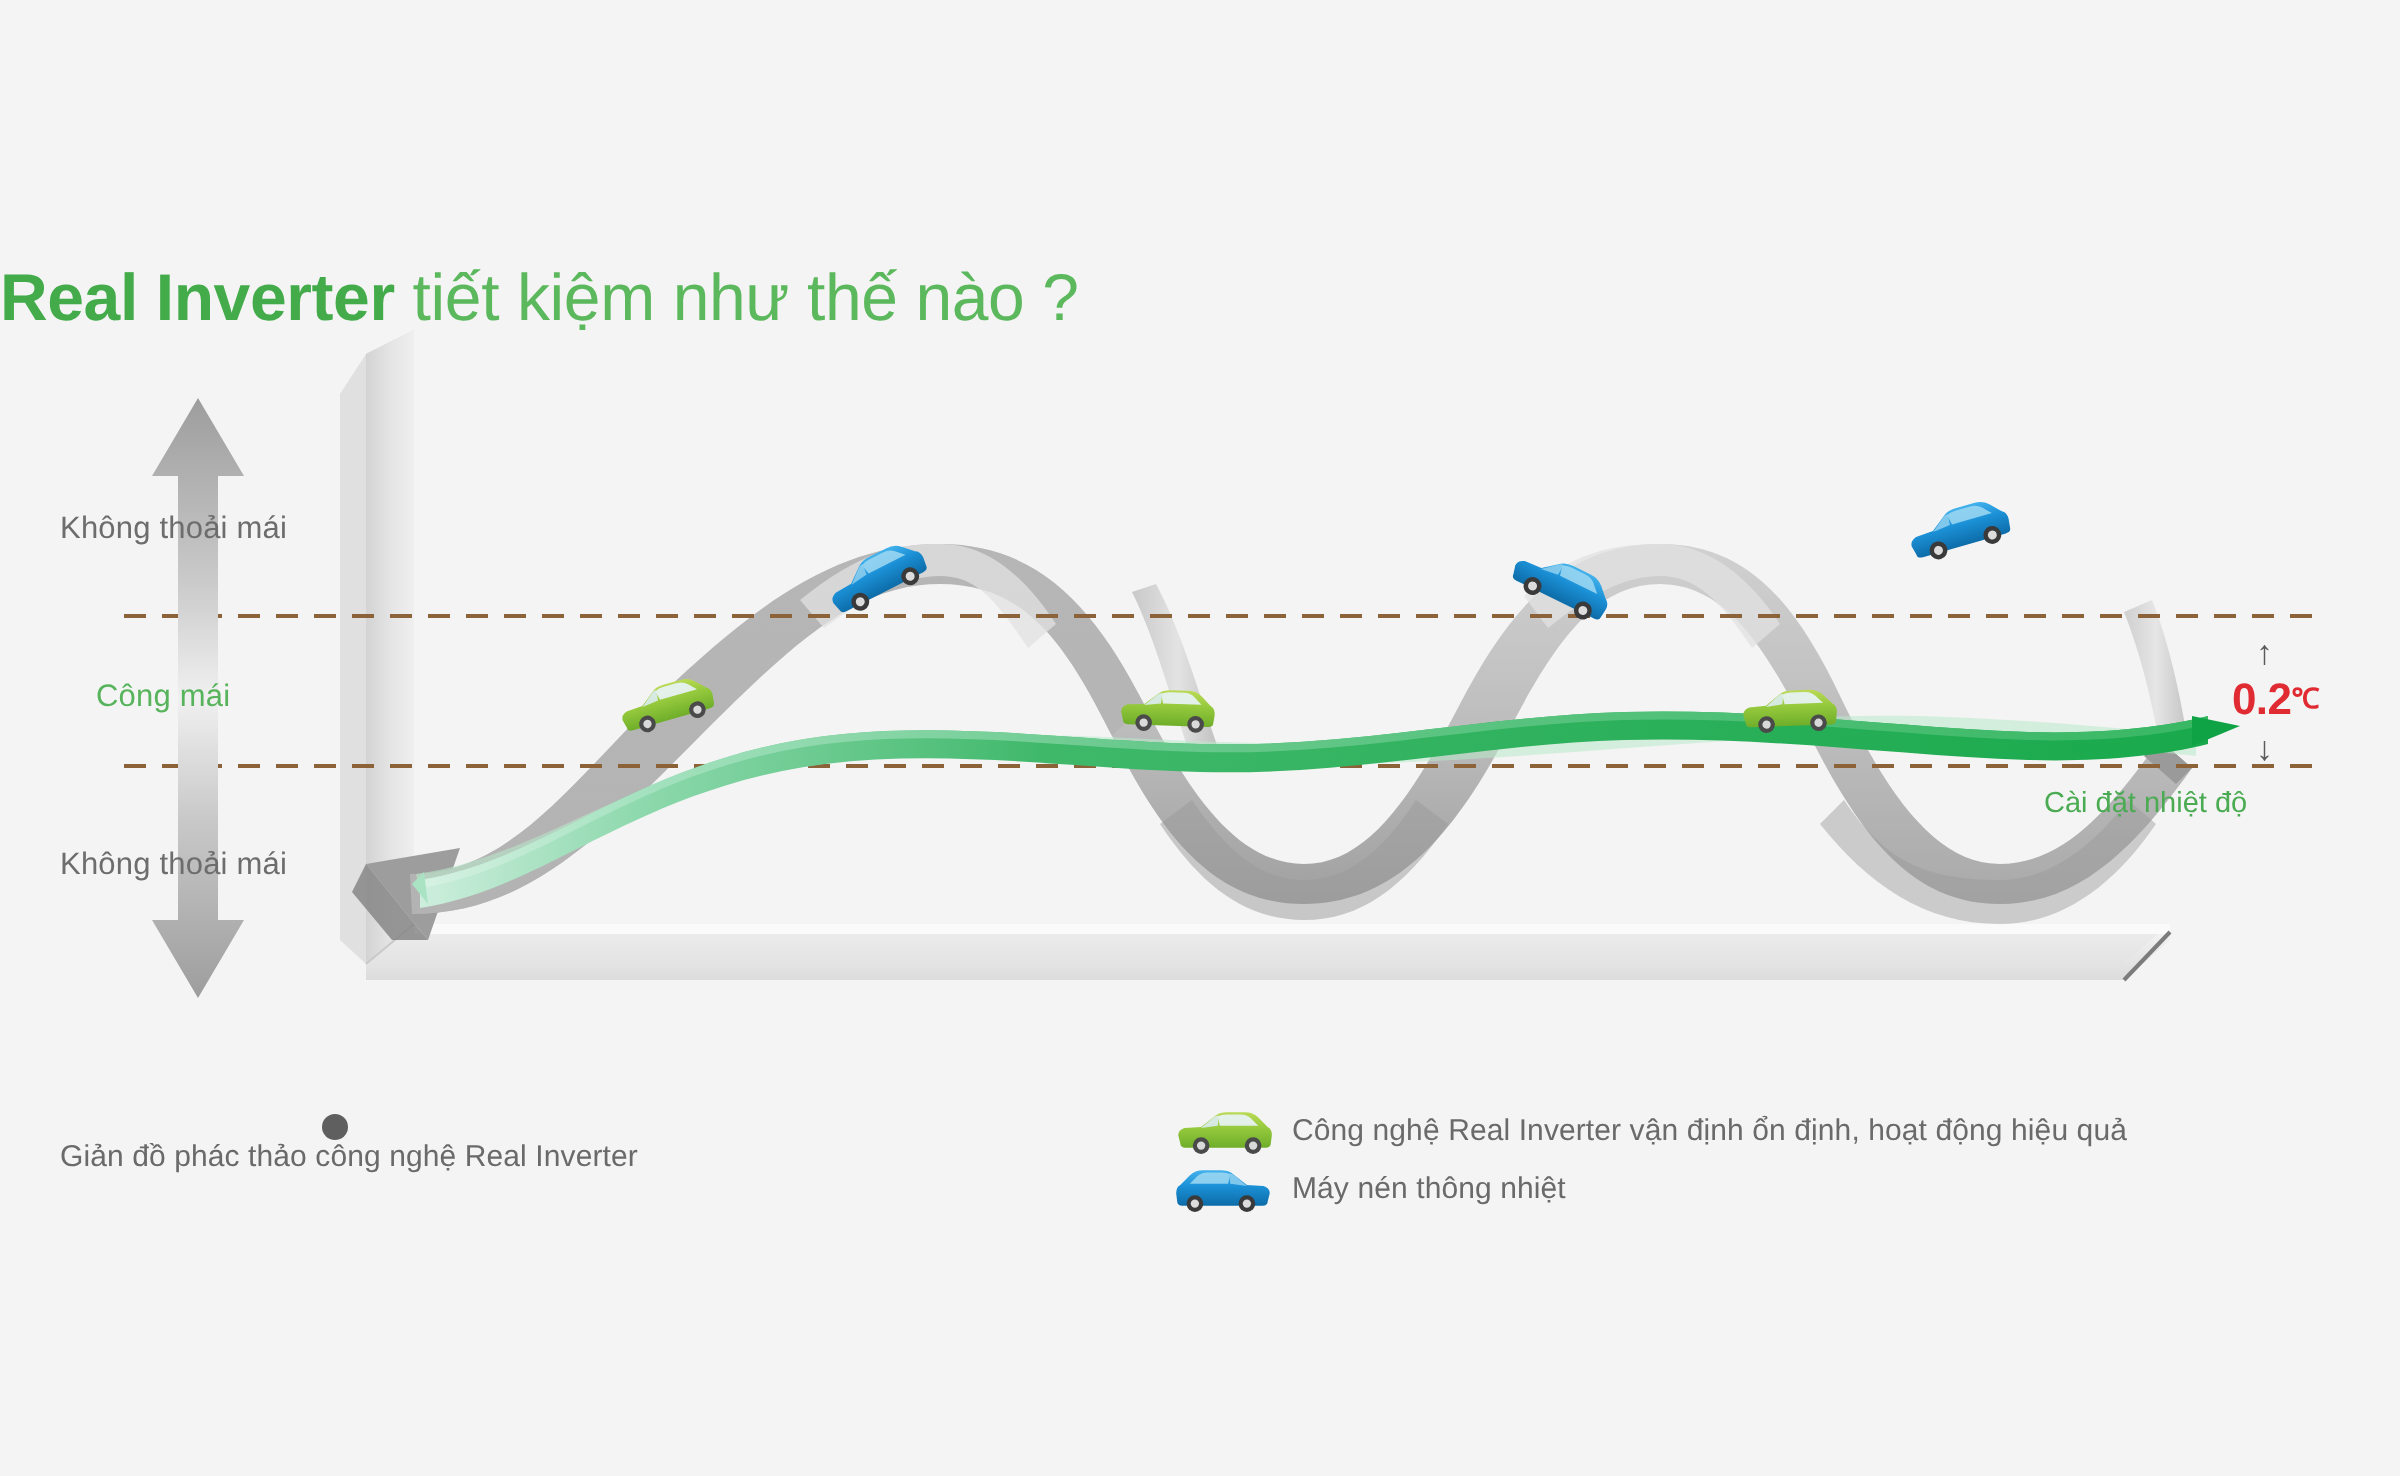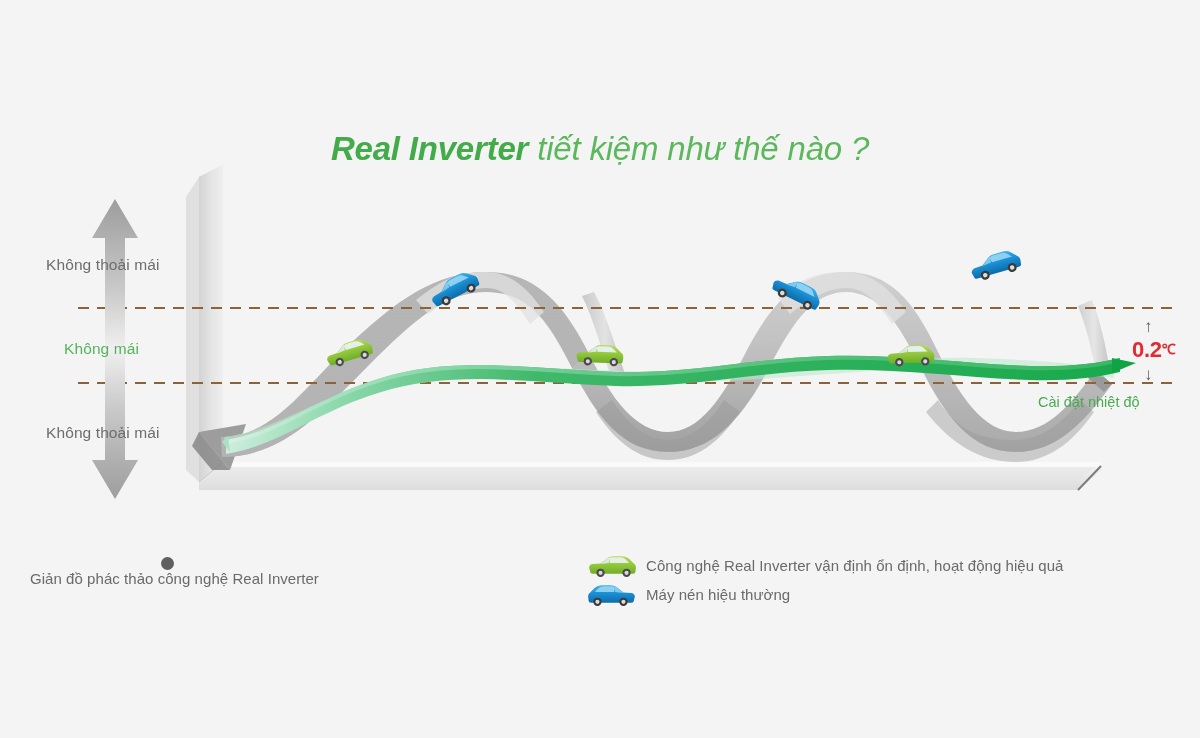--- a/index.html
+++ b/index.html
@@ -15,41 +15,40 @@
     font-family: "Liberation Sans", sans-serif;
     -webkit-font-smoothing: antialiased;
   }
 
   
   #title {
     position: absolute;
     left: 0;
     top: 128px;
     width: 1200px;
-    text-align: center;
+    text-align: left;
     font-size: 33px;
     line-height: 42px;
     color: #4CAF50;
     white-space: nowrap;
     letter-spacing: -0.2px;
-    font-style: italic;
   }
   #title .strong {
     font-weight: bold;
     color: #43ab4a;
   }
   #title .rest {
     font-weight: normal;
     color: #5cb85c;
   }
 
   
   #stage {
     position: absolute;
-    left: 16px;
+    left: 0;
     top: 0;
     width: 1162px;
     height: 738px;
   }
   #stage svg {
     position: absolute;
     left: 0;
     top: 0;
     display: block;
   }
@@ -365,21 +364,21 @@
     <g>
       <use href="#carGreen" x="0" y="0" width="52" height="26" transform="translate(868,342) rotate(-2)"></use>
     </g>
 
     <g>
       <path d="M99,199 L122,238 L109,238 L109,460 L122,460 L99,499 L76,460 L89,460 L89,238 L76,238 Z" fill="url(#gArrow)"></path>
     </g>
   </svg>
 
   <div class="axis-label" id="lbl-top">Không thoải mái</div>
-  <div class="axis-label comfort" id="lbl-mid">Không mái</div>
+  <div class="axis-label comfort" id="lbl-mid">Công mái</div>
   <div class="axis-label" id="lbl-bottom">Không thoải mái</div>
 
   <div class="delta-arrow" id="delta-arrow-up">↑</div>
   <div id="temp-delta">
     <span>0.2</span><span class="deg">℃</span>
   </div>
   <div class="delta-arrow" id="delta-arrow-down">↓</div>
 
   <div id="setpoint-label">Cài đặt nhiệt độ</div>
 </div>
@@ -425,14 +424,14 @@
         <path d="M8 38 L6 30 Q6 25 12 23 L28 22 L42 11 Q46 8 53 8 L70 8 Q78 8 83 13 L92 22 Q96 24 96 30 L95 38 Q95 42 90 42 L13 42 Q8 42 8 38 Z" fill="url(#lgBlue)"></path>
         <path d="M44 12 Q47 10 52 10 L66 10 Q72 10 76 14 L83 21 L46 21 Z" fill="#9fd8f2" opacity="0.85"></path>
         <path d="M28 23 L40 13 Q42 11 45 11 L44 21 Z" fill="#8fcfee" opacity="0.85"></path>
         <circle cx="28" cy="40" r="8" fill="#3a3a3a"></circle>
           <circle cx="28" cy="40" r="4" fill="#dcdcdc"></circle>
         <circle cx="78" cy="40" r="8" fill="#3a3a3a"></circle>
           <circle cx="78" cy="40" r="4" fill="#dcdcdc"></circle>
       </g>
     </svg>
   </span>
-  <span class="legend-text">Máy nén hiệu thường</span>
+  <span class="legend-text">Máy nén thông nhiệt</span>
 </div>
 
 </body></html>

